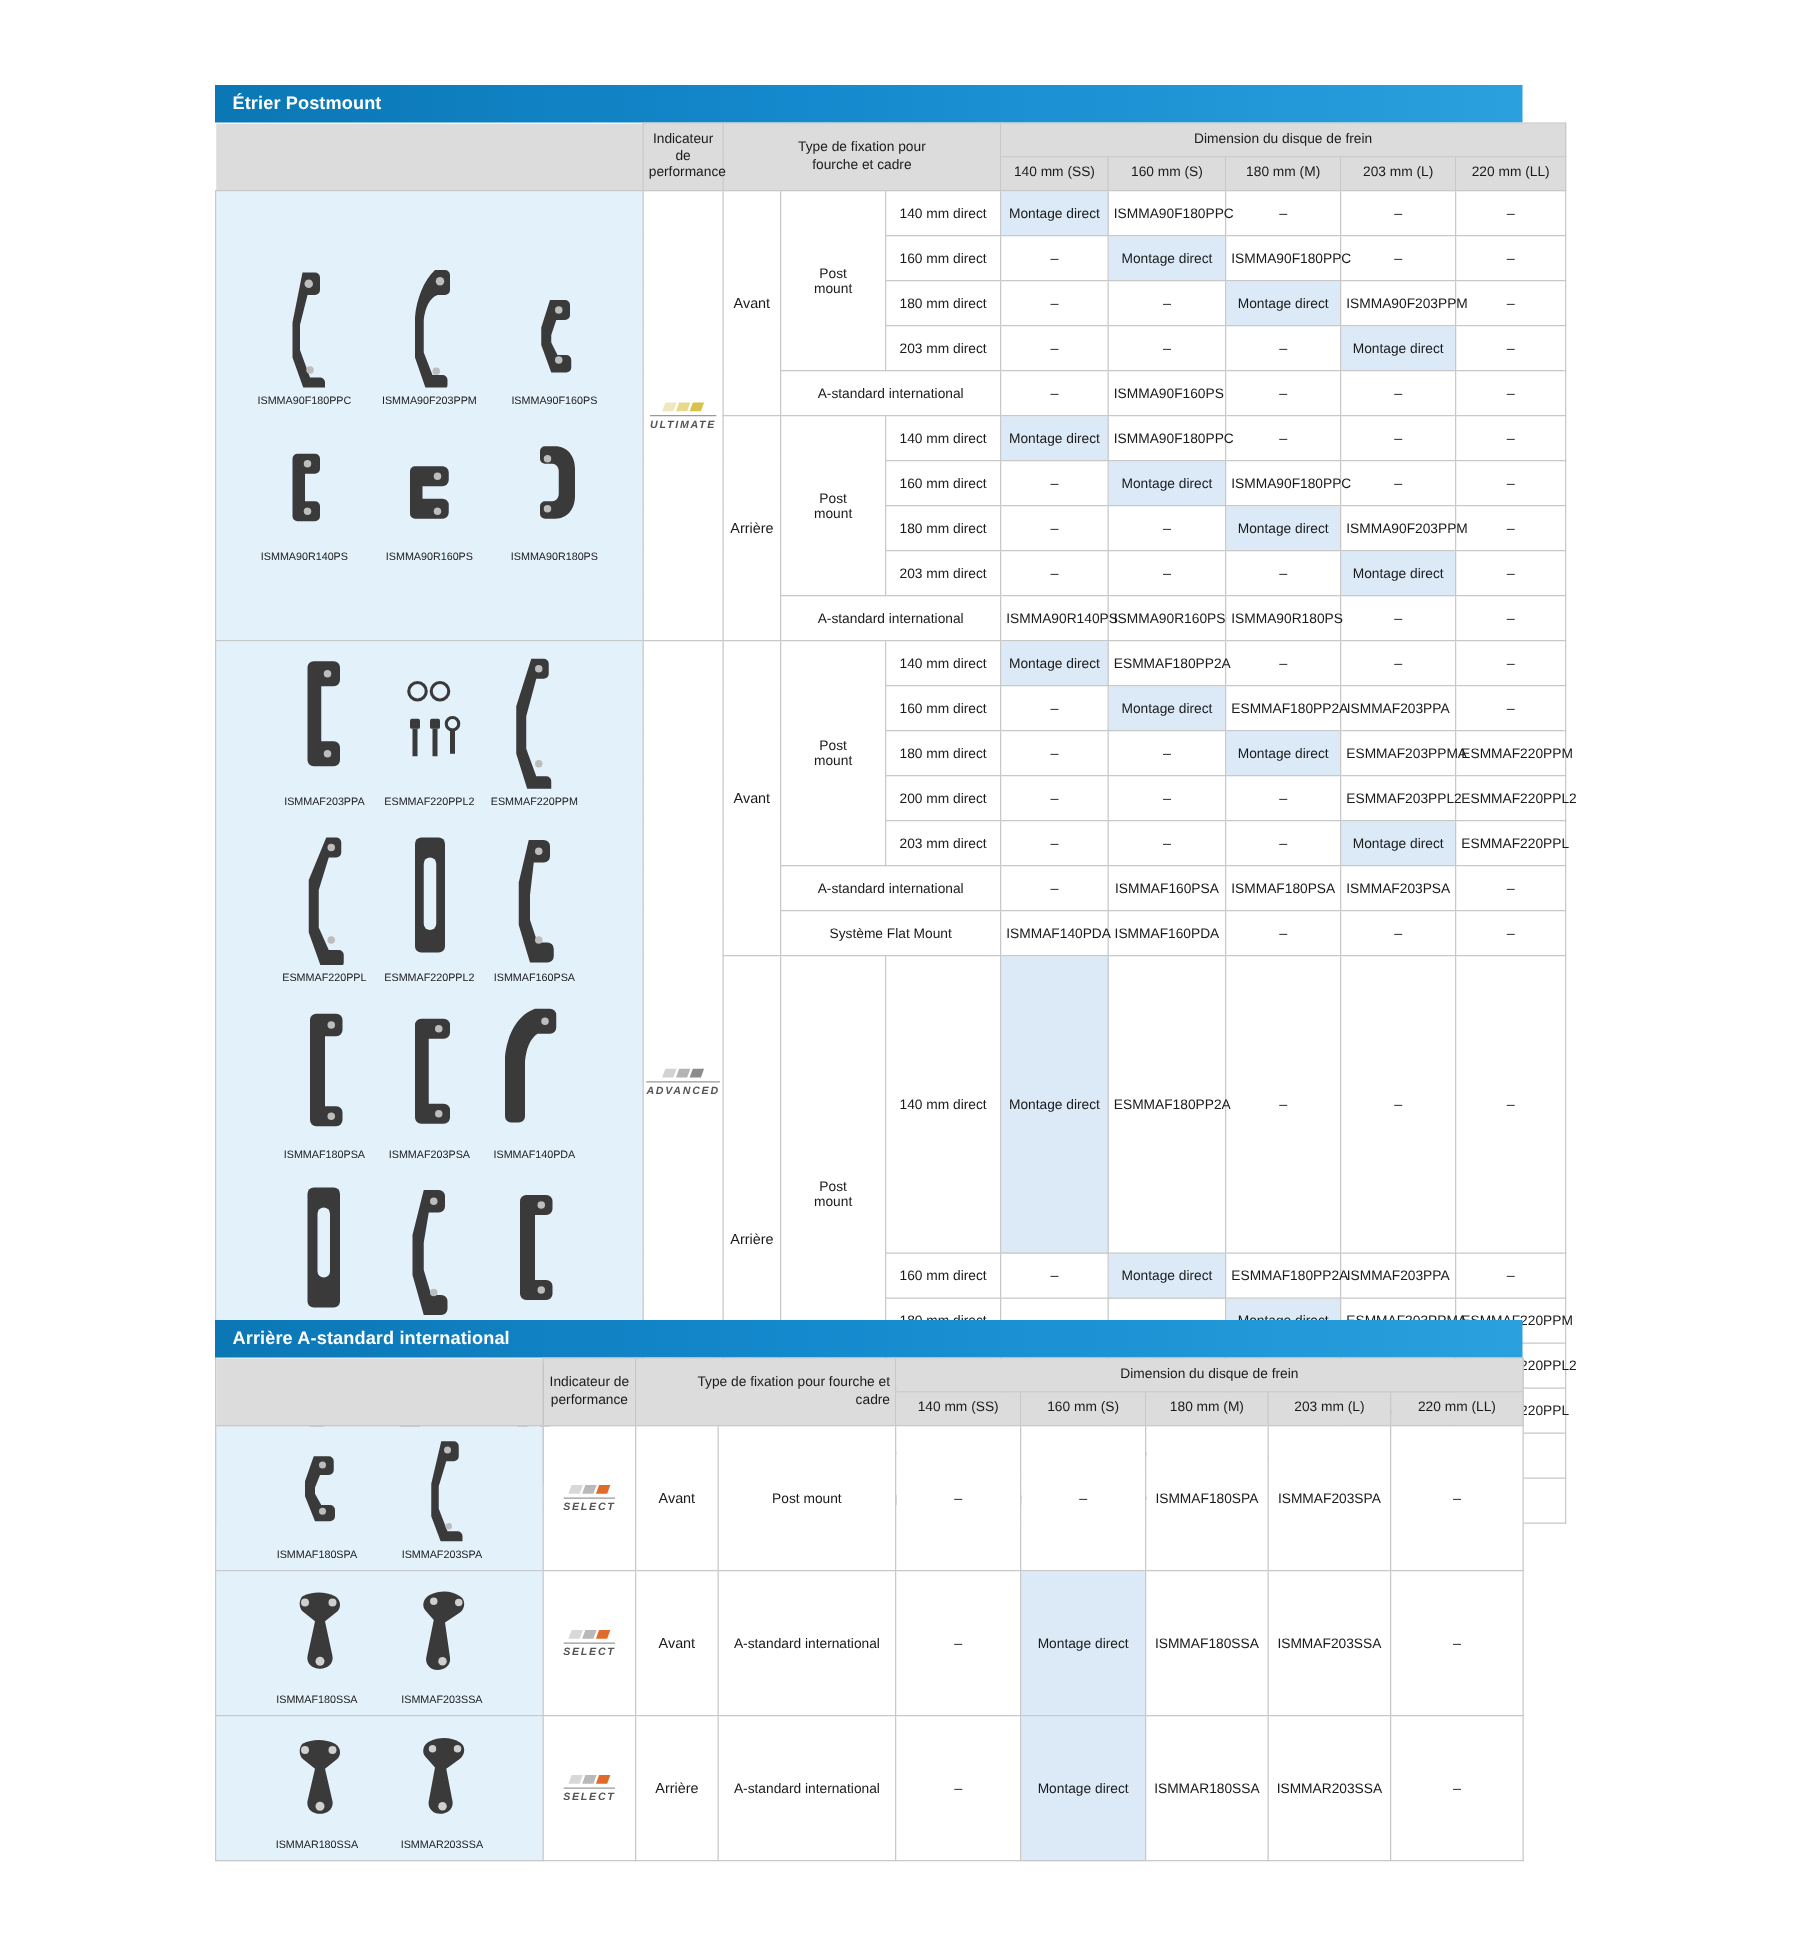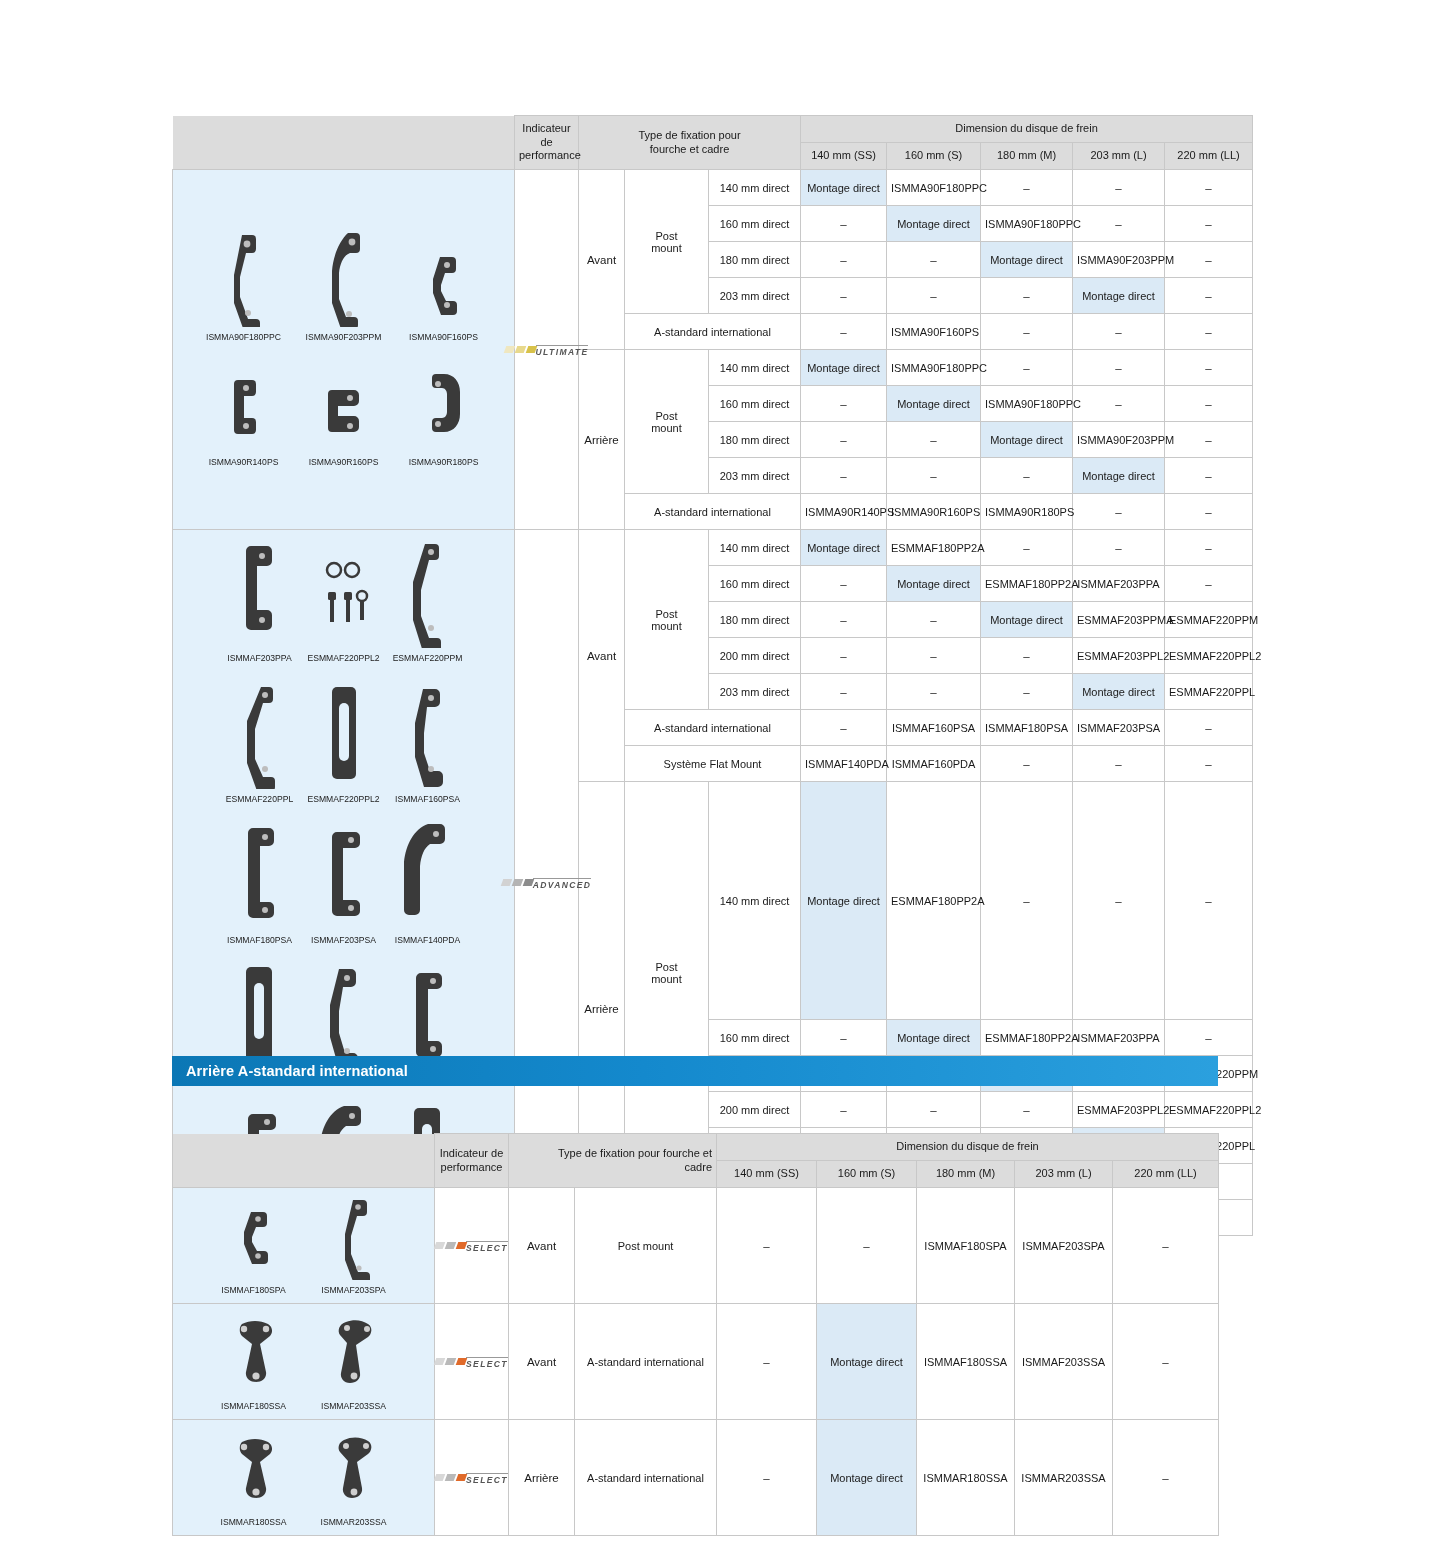--- a/index.html
+++ b/index.html
@@ -32,21 +32,20 @@
     padding-left: 14px;
     box-sizing: border-box;
     letter-spacing: .1px;
   }
   
   table.grid {
     border-collapse: collapse;
     table-layout: fixed;
     width: 1046px;
     font-size: 11.5px;
-    margin-top: 47px;
   }
   table.grid td, table.grid th {
     border: 1px solid #c8c8c8;
     padding: 0 4px;
     vertical-align: middle;
     text-align: center;
     font-weight: normal;
     background: #ffffff;
     color: #1a1a1a;
   }
@@ -101,21 +100,21 @@
     margin-top: 5px;
     text-align: center;
     white-space: nowrap;
   }
   .prod.w5 { width: 80px; }
   .prod.w5 .art { height: 112px; }
   .prod.small .art { height: 86px; }
   
   .badge {
     display: flex;
-    flex-direction: row;
+    flex-direction: column;
     align-items: center;
     justify-content: center;
     height: 100%;
   }
   .badge .chev {
     display: flex;
     align-items: center;
     gap: 2px;
     transform: skewX(-20deg);
   }
@@ -136,20 +135,21 @@
   }
   
   svg.bracket { display: block; }
 </style>
 </head>
 <body>
 
 <div id="page">
 
   <div class="sheet" style="top:68px;">
+    <div class="section-bar">Étrier Postmount</div>
 
     <table class="grid">
       <colgroup>
         <col style="width:342px">
         <col style="width:64px">
         <col style="width:46px">
         <col style="width:84px">
         <col style="width:92px">
         <col style="width:86px">
         <col style="width:94px">

